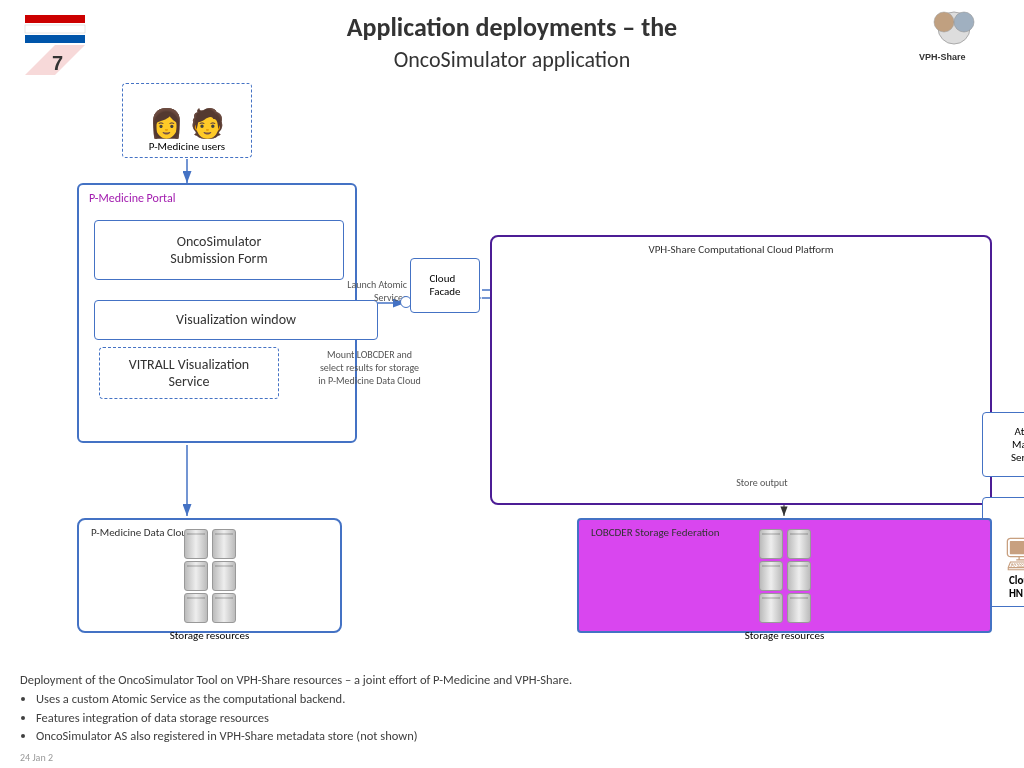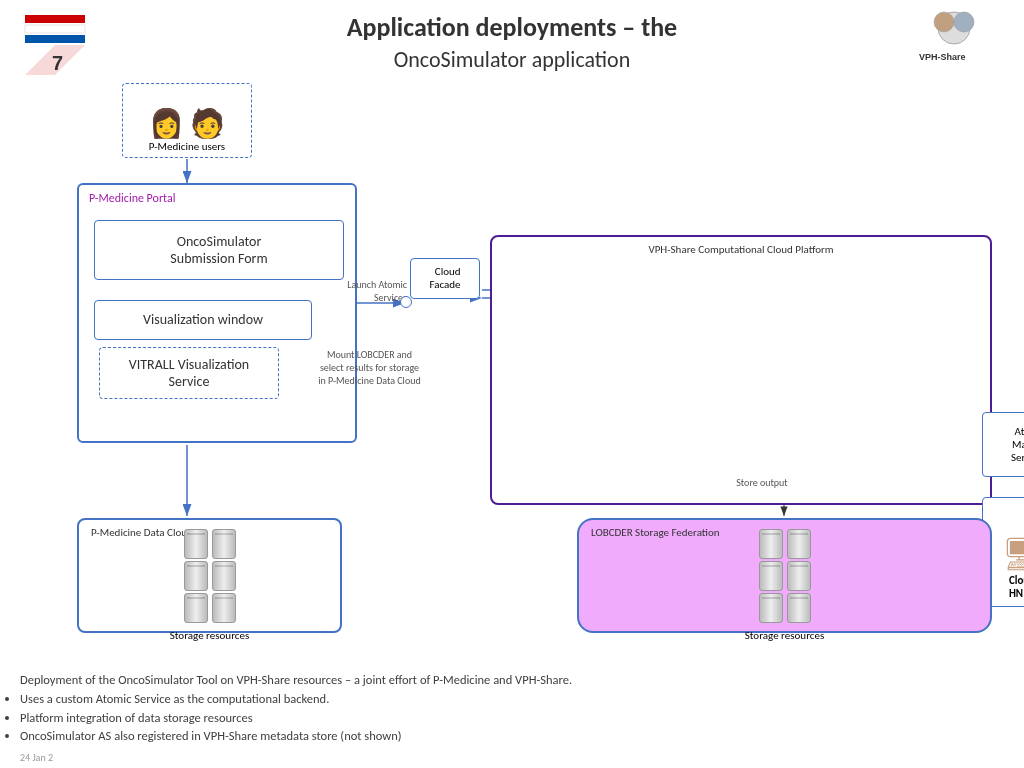--- a/index.html
+++ b/index.html
@@ -109,29 +109,29 @@
       background: #fff;
       color: #333;
     }
 
     
     .cloud-facade {
       position: absolute;
       left: 388px;
       top: 175px;
       width: 70px;
-      height: 41px;
+      height: 55px;
       border: 1.5px solid #4472C4;
       border-radius: 4px;
       display: flex;
       flex-direction: column;
       align-items: center;
       justify-content: center;
       font-size: 11px;
-      text-align: right;
+      text-align: left;
       background: #fff;
     }
 
     
     .vph-platform {
       position: absolute;
       left: 468px;
       top: 140px;
       width: 502px;
       height: 270px;
@@ -198,22 +198,22 @@
       background: #fff;
     }
 
     .lobcder-storage {
       position: absolute;
       left: 555px;
       top: 435px;
       width: 415px;
       height: 115px;
       border: 2px solid #4472C4;
-      border-radius: 16px;
-      background: #f0abfc;
+      border-radius: 4px;
+      background: #d946ef;
     }
 
     .storage-label {
       position: absolute;
       top: 6px;
       left: 12px;
       font-size: 11px;
       color: #333;
     }
 
@@ -240,20 +240,21 @@
       position: absolute;
       bottom: 22px;
       left: 20px;
       right: 20px;
       font-size: 12.5px;
       color: #404040;
       line-height: 1.5;
     }
 
     .bottom-text ul {
+      margin-left: 16px;
       list-style: disc;
     }
 
     .date-text {
       position: absolute;
       bottom: 4px;
       left: 20px;
       font-size: 10px;
       color: #999;
     }
@@ -364,21 +365,21 @@
     </div>
 
     <div class="portal-box">
       <div class="portal-label">P-Medicine Portal</div>
 
       <div class="inner-box" style="top:35px; left:15px; width:250px; height:60px;">
         <span style="white-space:pre-line;">OncoSimulator
 Submission Form</span>
       </div>
 
-      <div class="inner-box" style="top:115px; left:15px; width:218px; height:40px;">
+      <div class="inner-box" style="top:115px; left:15px; width:284px; height:40px;">
         <span>Visualization window</span>
       </div>
 
       <div class="inner-box dashed" style="top:162px; left:20px; width:180px; height:52px; border-style:dashed;">
         <span style="white-space:pre-line;">VITRALL Visualization
 Service</span>
       </div>
     </div>
 
     <div class="diag-label" style="left:295px; top:195px; width:90px;text-align:right;">Launch Atomic
@@ -453,20 +454,20 @@
 resources</div>
       </div>
     </div>
 
   </div>
 
   <div class="bottom-text">
     <div>Deployment of the OncoSimulator Tool on VPH-Share resources – a joint effort of P-Medicine and VPH-Share.</div>
     <ul>
       <li>Uses a custom Atomic Service as the computational backend.</li>
-      <li>Platform integration of data storage resources</li>
+      <li>Features integration of data storage resources</li>
       <li>OncoSimulator AS also registered in VPH-Share metadata store (not shown)</li>
     </ul>
   </div>
 
   <div class="date-text">24 Jan 2</div>
 
 </div>
 
 </body></html>

